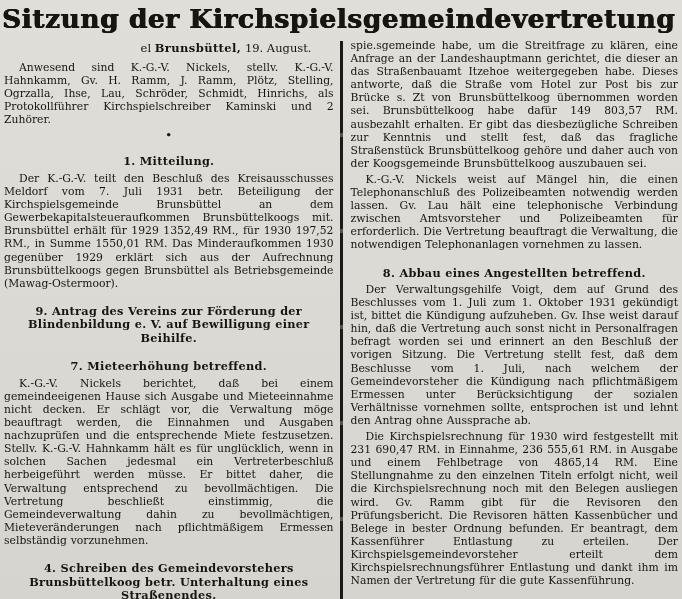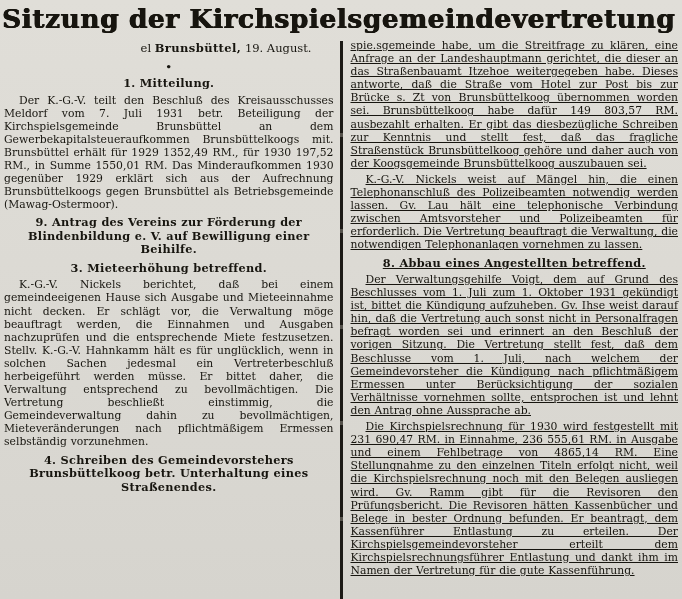--- a/index.html
+++ b/index.html
@@ -35,21 +35,21 @@
     align-items: stretch;
     height: 560px;
     margin-top: 2px;
   }
   .col {
     box-sizing: border-box;
     flex: 1 1 50%;
     overflow: hidden;
   }
   .col-left  { padding: 0 6px 16px 2px; }
-  .col-right { padding: 0 2px 16px 8px; text-decoration: underline; }
+  .col-right { padding: 0 2px 16px 8px; }
   .col-divider {
     width: 3px;
     flex: 0 0 3px;
     background:
       repeating-linear-gradient(180deg,
         #1c1a16 0px, #1c1a16 92px,
         #55524b 92px, #55524b 96px);
     margin-top: 2px;
   }
   .dateline {
@@ -63,21 +63,21 @@
   .para {
     margin: 0 0 3px 0;
     font-size: 10.8px;
     line-height: 13.1px;
     text-align: justify;
     text-indent: 15px;
     word-spacing: 0.4px;
   }
   .para.noindent { text-indent: 0; }
   .sec-heading {
-    margin: 5px 8px 3px 8px;
+    margin: 15px 8px 3px 8px;
     font-size: 11.3px;
     line-height: 13.5px;
     font-weight: bold;
     text-align: center;
     letter-spacing: 0.3px;
   }
   .sep-dot {
     text-align: center;
     font-size: 10px;
     line-height: 11px;
@@ -88,25 +88,26 @@
 </head>
 <body>
 
 <div class="page">
   <h1 class="headline">Sitzung der Kirchspielsgemeindevertretung Brunsbüttel.</h1>
 
   <div class="columns">
     <div class="col col-left">
       <div class="dateline"><span>el </span><span class="place">Brunsbüttel,</span><span> 19. August.</span></div>
       <div>
+          <p class="para">Anwesend sind K.-G.-V. Nickels, stellv. K.-G.-V. Hahnkamm, Gv. H. Ramm, J. Ramm, Plötz, Stelling, Ogrzalla, Ihse, Lau, Schröder, Schmidt, Hinrichs, als Protokollführer Kirchspielschreiber Kaminski und 2 Zuhörer.</p>
           <div class="sep-dot">•</div>
           <h3 class="sec-heading">1. Mitteilung.</h3>
           <p class="para">Der K.-G.-V. teilt den Beschluß des Kreisausschusses Meldorf vom 7. Juli 1931 betr. Beteiligung der Kirchspielsgemeinde Brunsbüttel an dem Gewerbekapitalsteueraufkommen Brunsbüttelkoogs mit. Brunsbüttel erhält für 1929 1352,49 RM., für 1930 197,52 RM., in Summe 1550,01 RM. Das Minderaufkommen 1930 gegenüber 1929 erklärt sich aus der Aufrechnung Brunsbüttelkoogs gegen Brunsbüttel als Betriebsgemeinde (Mawag-Ostermoor).</p>
           <h3 class="sec-heading">9. Antrag des Vereins zur Förderung der Blindenbildung e. V. auf Bewilligung einer Beihilfe.</h3>
-          <h3 class="sec-heading">3. Mieteerhöhung betreffend.</h3>
+          <h3 class="sec-heading">7. Mieteerhöhung betreffend.</h3>
           <p class="para">K.-G.-V. Nickels berichtet, daß bei einem gemeindeeigenen Hause sich Ausgabe und Mieteeinnahme nicht decken. Er schlägt vor, die Verwaltung möge beauftragt werden, die Einnahmen und Ausgaben nachzuprüfen und die entsprechende Miete festzusetzen. Stellv. K.-G.-V. Hahnkamm hält es für unglücklich, wenn in solchen Sachen jedesmal ein Vertreterbeschluß herbeigeführt werden müsse. Er bittet daher, die Verwaltung entsprechend zu bevollmächtigen. Die Vertretung beschließt einstimmig, die Gemeindeverwaltung dahin zu bevollmächtigen, Mieteveränderungen nach pflichtmäßigem Ermessen selbständig vorzunehmen.</p>
           <h3 class="sec-heading">4. Schreiben des Gemeindevorstehers Brunsbüttelkoog betr. Unterhaltung eines Straßenendes.</h3>
         </div>
     </div>
     <div class="col-divider"></div>
     <div class="col col-right">
       <div>
           <p class="para noindent">spie.sgemeinde habe, um die Streitfrage zu klären, eine Anfrage an der Landeshauptmann gerichtet, die dieser an das Straßenbauamt Itzehoe weitergegeben habe. Dieses antworte, daß die Straße vom Hotel zur Post bis zur Brücke s. Zt von Brunsbüttelkoog übernommen worden sei. Brunsbüttelkoog habe dafür 149 803,57 RM. ausbezahlt erhalten. Er gibt das diesbezügliche Schreiben zur Kenntnis und stellt fest, daß das fragliche Straßenstück Brunsbüttelkoog gehöre und daher auch von der Koogsgemeinde Brunsbüttelkoog auszubauen sei.</p>
           <p class="para">K.-G.-V. Nickels weist auf Mängel hin, die einen Telephonanschluß des Polizeibeamten notwendig werden lassen. Gv. Lau hält eine telephonische Verbindung zwischen Amtsvorsteher und Polizeibeamten für erforderlich. Die Vertretung beauftragt die Verwaltung, die notwendigen Telephonanlagen vornehmen zu lassen.</p>
           <h3 class="sec-heading">8. Abbau eines Angestellten betreffend.</h3>

